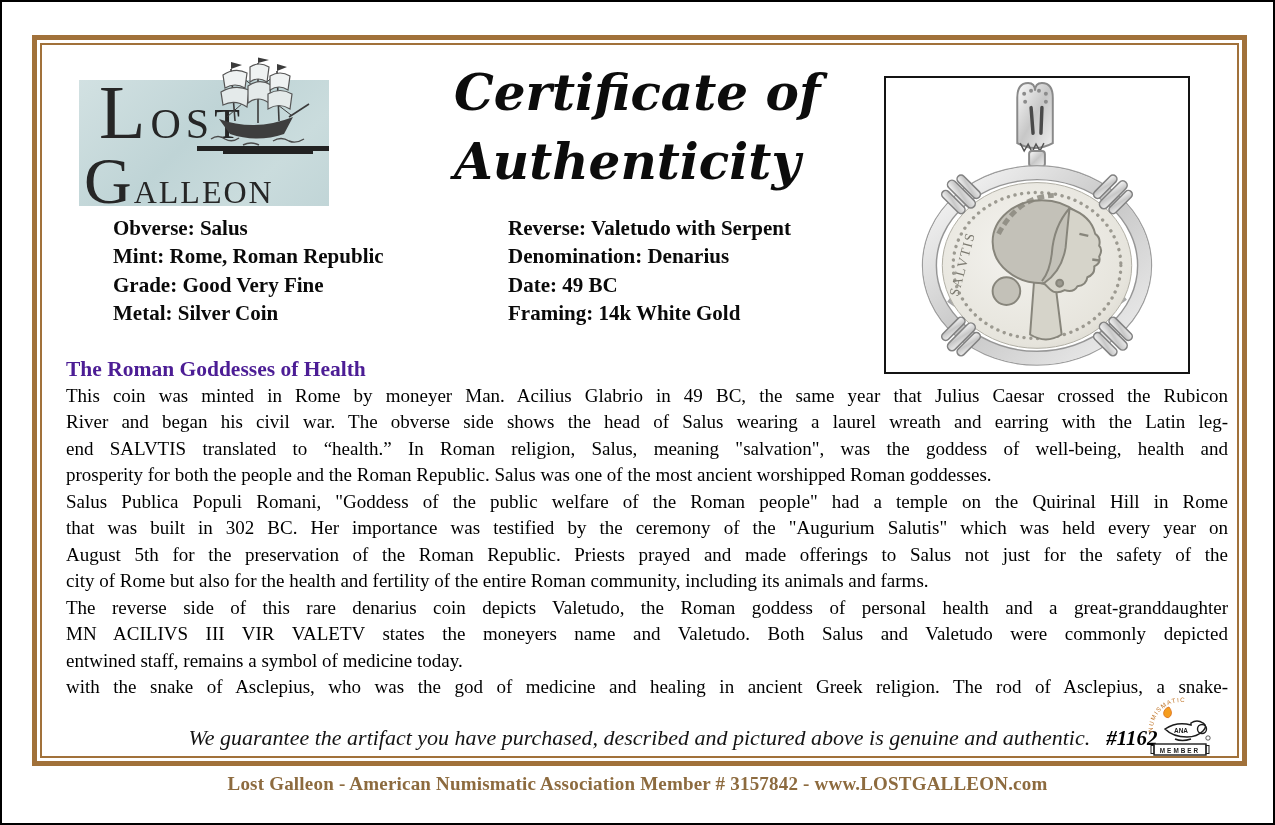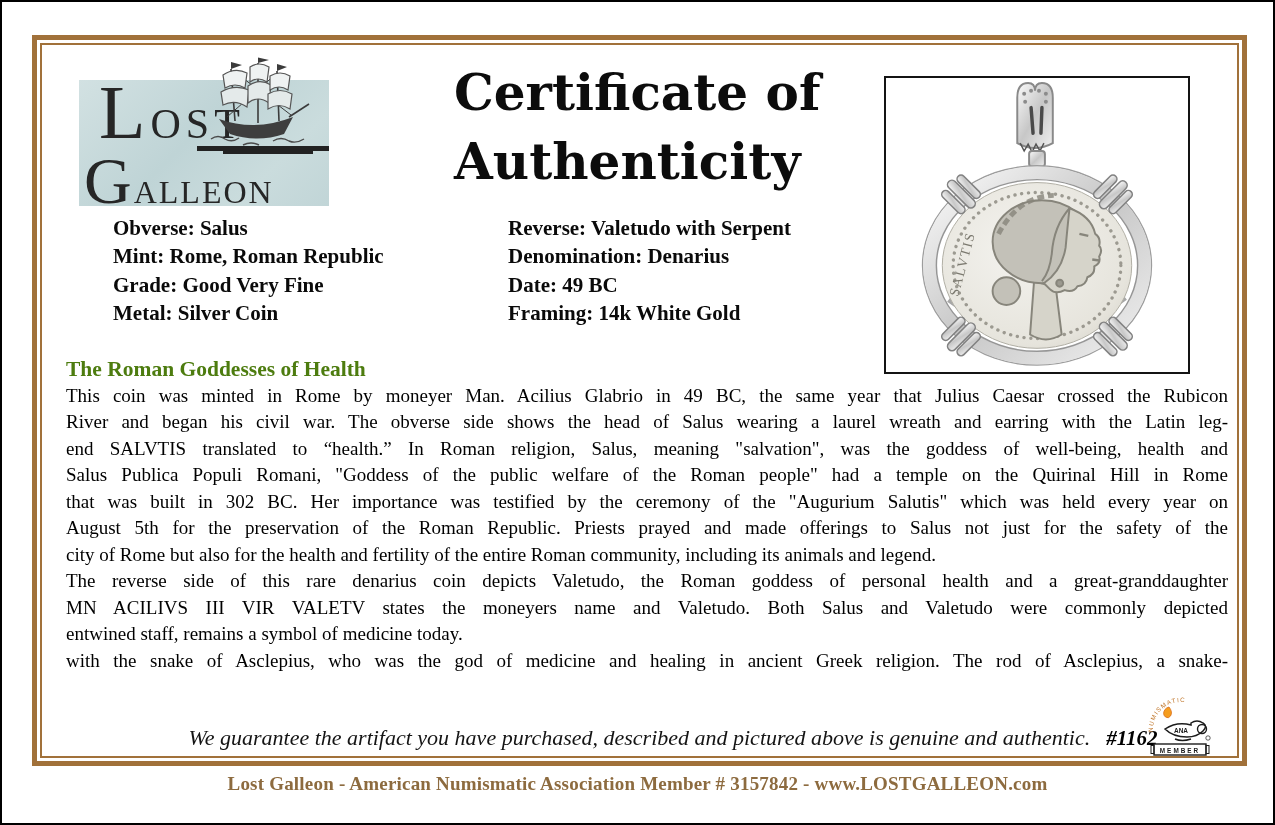--- a/index.html
+++ b/index.html
@@ -19,33 +19,33 @@
   .logo-word{position:absolute;font-family:"Liberation Serif",serif;color:#262626;white-space:nowrap;}
   .logo-lost{left:20px;top:0px;font-size:42px;letter-spacing:5px;line-height:64px;}
   .logo-lost::first-letter{font-size:76px;}
   .logo-galleon{left:5px;top:66px;font-size:32px;letter-spacing:2px;line-height:70px;}
   .logo-galleon::first-letter{font-size:66px;}
   .logo-dash{position:absolute;left:118px;top:66px;width:132px;height:5px;background:#222;}
   .logo-dash::after{content:"";position:absolute;left:26px;top:5px;width:90px;height:3px;background:#222;}
   .ship{position:absolute;left:203px;top:55px;width:110px;height:94px;}
   
   .title{position:absolute;left:452px;top:56px;font-family:"DejaVu Serif",serif;
-    font-weight:bold;font-size:50px;line-height:69px;color:#0c0c0c;white-space:nowrap;}
+    font-style:italic;font-weight:bold;font-size:50px;line-height:69px;color:#0c0c0c;white-space:nowrap;}
   
   .coin-box{position:absolute;left:882px;top:74px;width:306px;height:298px;
     border:2px solid #141414;background:#fff;box-sizing:border-box;}
   .coin-box svg{display:block;width:100%;height:100%;}
   
   .details{position:absolute;margin-left:47px;}
   .details-left{left:64px;top:212px;}
   .details-right{left:459px;top:212px;}
   .detail-line{font-weight:bold;font-size:21px;line-height:28.4px;color:#0a0a0a;white-space:nowrap;}
   
   .article{position:absolute;left:64px;top:353px;width:1162px;}
-  .article-heading{font-size:21.5px;font-weight:bold;line-height:28px;color:#4d7c0f;}
+  .article-heading{font-size:21.5px;font-weight:bold;line-height:28px;color:#4c1d95;}
   .bodyline{font-size:19px;line-height:26.45px;color:#000000;}
   .just{text-align:justify;text-align-last:justify;}
   .last{text-align:left;}
   
   .guarantee{position:absolute;left:141px;top:723px;width:1060px;
     display:flex;justify-content:center;align-items:baseline;gap:16px;white-space:nowrap;}
   .g-text{font-style:italic;font-size:22px;color:#141414;}
   .g-num{font-style:italic;font-weight:bold;font-size:21px;color:#000;}
   
   .ana{position:absolute;left:1143px;top:692px;width:72px;height:64px;}
@@ -191,24 +191,25 @@
     <div class="detail-line">Denomination: Denarius</div>
     <div class="detail-line">Date: 49 BC</div>
     <div class="detail-line">Framing: 14k White Gold</div>
   </div>
 
   <div class="article">
     <div class="article-heading">The Roman Goddesses of Health</div>
     <div class="bodyline just">This coin was minted in Rome by moneyer Man. Acilius Glabrio in 49 BC, the same year that Julius Caesar crossed the Rubicon</div>
     <div class="bodyline just">River and began his civil war. The obverse side shows the head of Salus wearing a laurel wreath and earring with the Latin leg-</div>
     <div class="bodyline just">end SALVTIS translated to “health.” In Roman religion, Salus, meaning "salvation", was the goddess of well-being, health and</div>
+    <div class="bodyline last">prosperity for both the people and the Roman Republic. Salus was one of the most ancient worshipped Roman goddesses.</div>
     <div class="bodyline just">Salus Publica Populi Romani, "Goddess of the public welfare of the Roman people" had a temple on the Quirinal Hill in Rome</div>
     <div class="bodyline just">that was built in 302 BC. Her importance was testified by the ceremony of the "Augurium Salutis" which was held every year on</div>
     <div class="bodyline just">August 5th for the preservation of the Roman Republic. Priests prayed and made offerings to Salus not just for the safety of the</div>
-    <div class="bodyline last">city of Rome but also for the health and fertility of the entire Roman community, including its animals and legend.</div>
+    <div class="bodyline last">city of Rome but also for the health and fertility of the entire Roman community, including its animals and farms.</div>
     <div class="bodyline just">The reverse side of this rare denarius coin depicts Valetudo, the Roman goddess of personal health and a great-granddaughter</div>
     <div class="bodyline just">MN ACILIVS III VIR VALETV states the moneyers name and Valetudo. Both Salus and Valetudo were commonly depicted</div>
     <div class="bodyline last">entwined staff, remains a symbol of medicine today.</div>
     <div class="bodyline just">with the snake of Asclepius, who was the god of medicine and healing in ancient Greek religion. The rod of Asclepius, a snake-</div>
   </div>
 
   <div class="guarantee">
     <span class="g-text">We guarantee the artifact you have purchased, described and pictured above is genuine and authentic.</span>
     <span class="g-num">#1162</span>
   </div>

